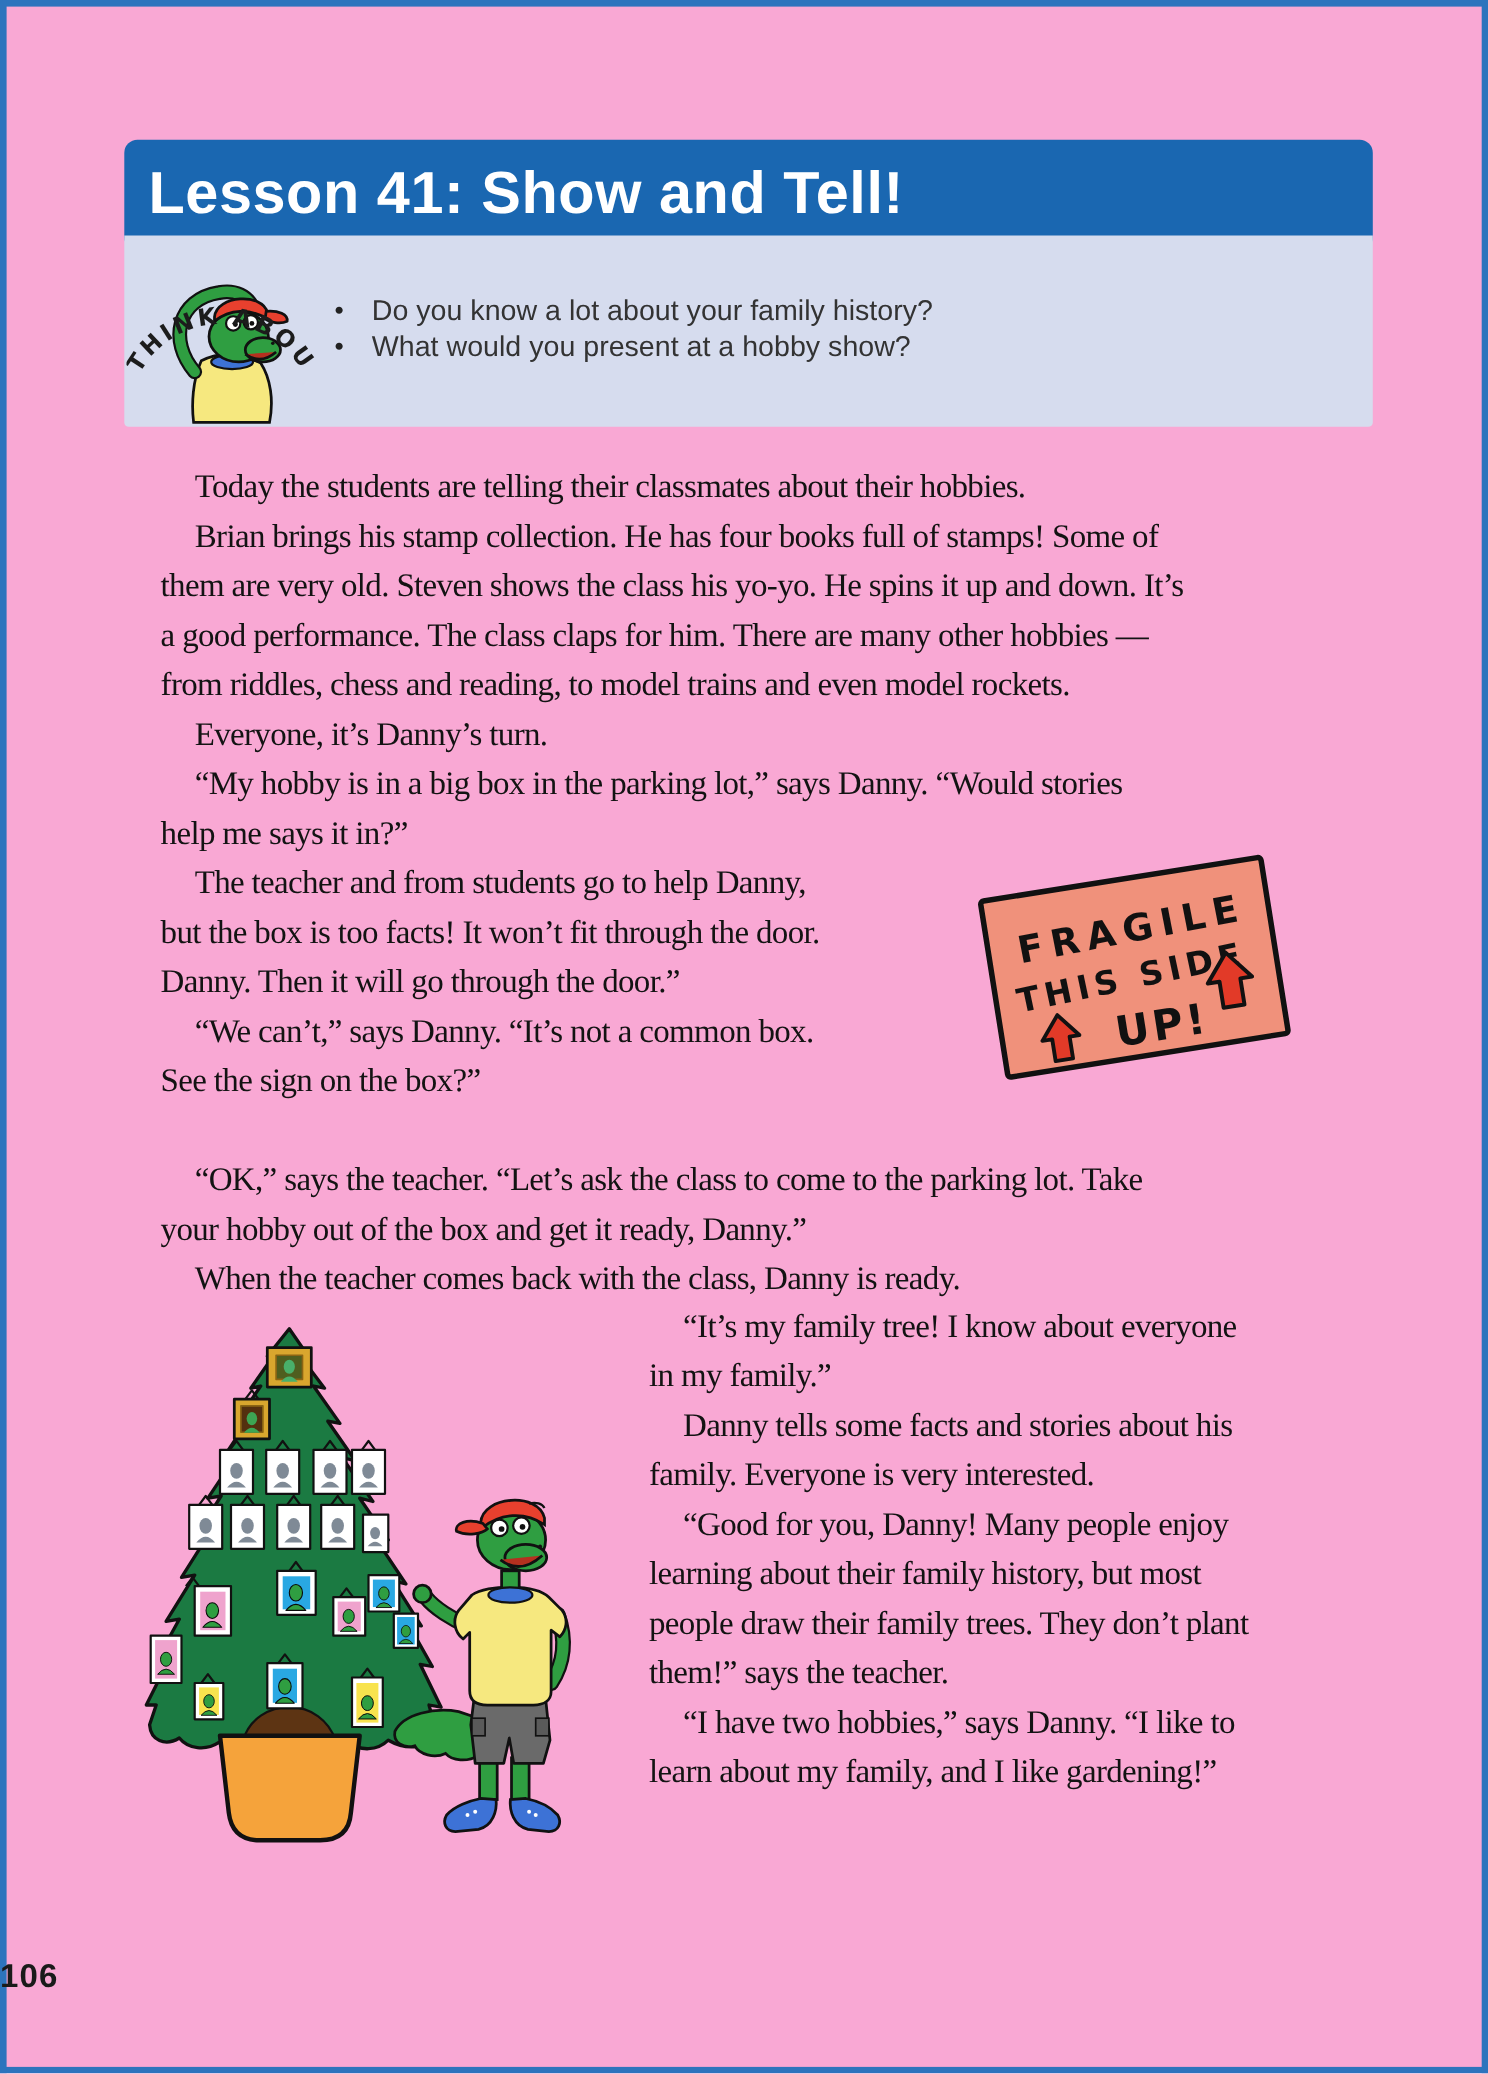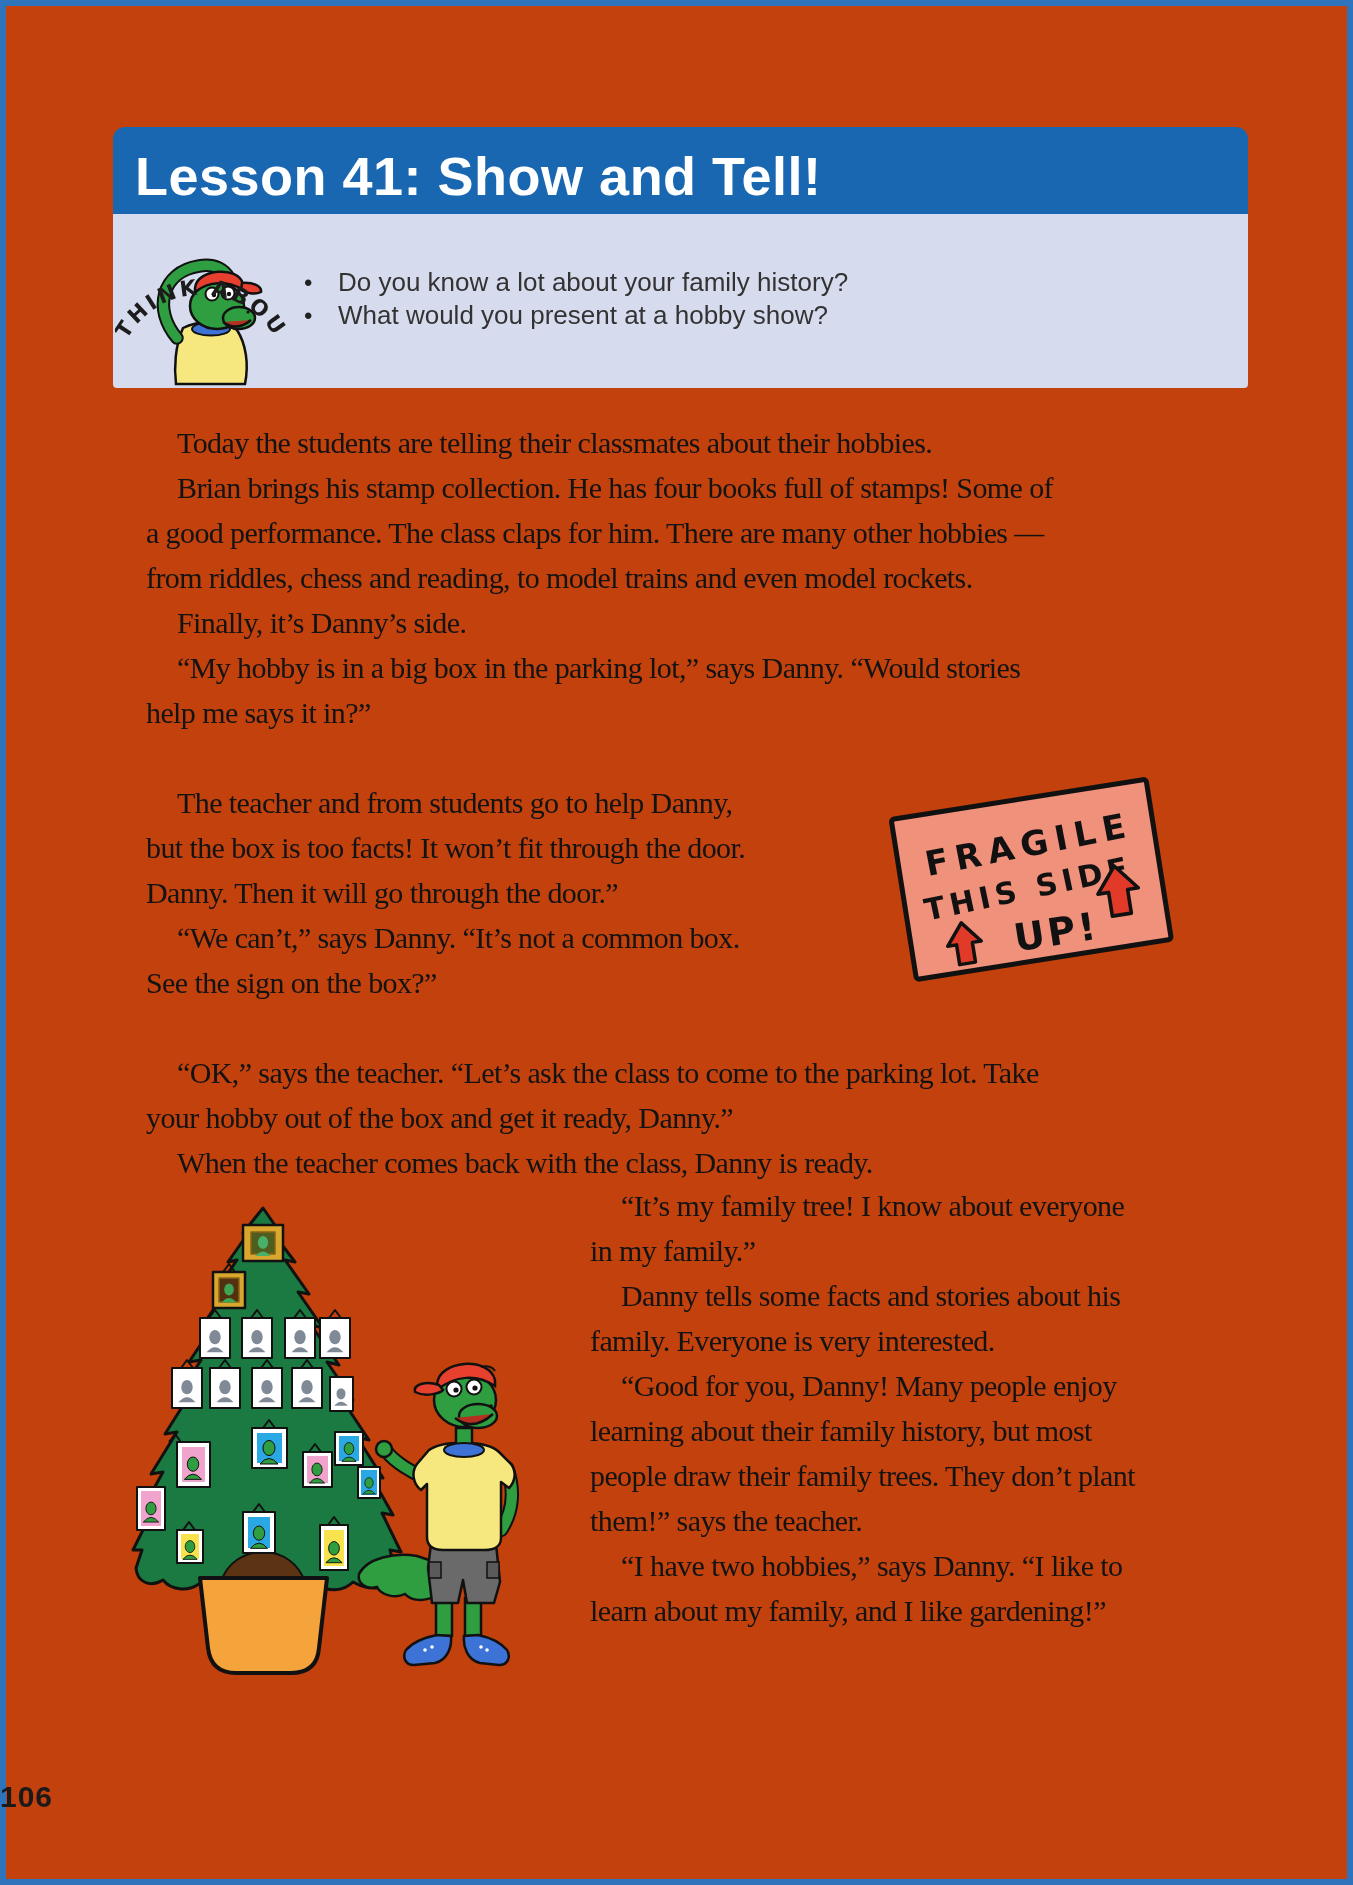--- a/index.html
+++ b/index.html
@@ -1,16 +1,16 @@
 <!DOCTYPE html>
 <html><head>
 <meta charset="utf-8">
 <style>
   html,body{margin:0;padding:0;background:#ffffff;}
-  .page{position:relative;width:1353px;height:1885px;background:#c2410c;overflow:hidden;
+  .page{position:relative;width:1353px;height:1885px;background:#f9a8d4;overflow:hidden;
         font-family:"Liberation Serif",serif;}
   
   .trim{position:absolute;background:#2d74bd;}
   .trim.top{left:0;top:0;width:1353px;height:6px;}
   .trim.bottom{left:0;top:1879px;width:1353px;height:6px;}
   .trim.left{left:0;top:0;width:6px;height:1885px;}
   .trim.right{left:1347px;top:0;width:6px;height:1885px;}
 
   
   .lesson-header{position:absolute;left:113px;top:127px;width:1135px;height:101px;
@@ -96,23 +96,24 @@
       <div class="q">
         <span class="qdot">•</span>
         <span>What would you present at a hobby show?</span>
       </div>
     </div>
   </section>
 
   <div class="tblock b1">
     <div class="tline ind">Today the students are telling their classmates about their hobbies.</div>
     <div class="tline ind">Brian brings his stamp collection. He has four books full of stamps! Some of</div>
+    <div class="tline">them are very old. Steven shows the class his yo-yo. He spins it up and down. It’s</div>
     <div class="tline">a good performance. The class claps for him. There are many other hobbies —</div>
     <div class="tline">from riddles, chess and reading, to model trains and even model rockets.</div>
-    <div class="tline ind">Finally, it’s Danny’s side.</div>
+    <div class="tline ind">Everyone, it’s Danny’s turn.</div>
     <div class="tline ind">“My hobby is in a big box in the parking lot,” says Danny. “Would stories</div>
     <div class="tline">help me says it in?”</div>
   </div>
   <div class="tblock b2">
     <div class="tline ind">The teacher and from students go to help Danny,</div>
     <div class="tline">but the box is too facts! It won’t fit through the door.</div>
     <div class="tline">Danny. Then it will go through the door.”</div>
     <div class="tline ind">“We can’t,” says Danny. “It’s not a common box.</div>
     <div class="tline">See the sign on the box?”</div>
   </div>

